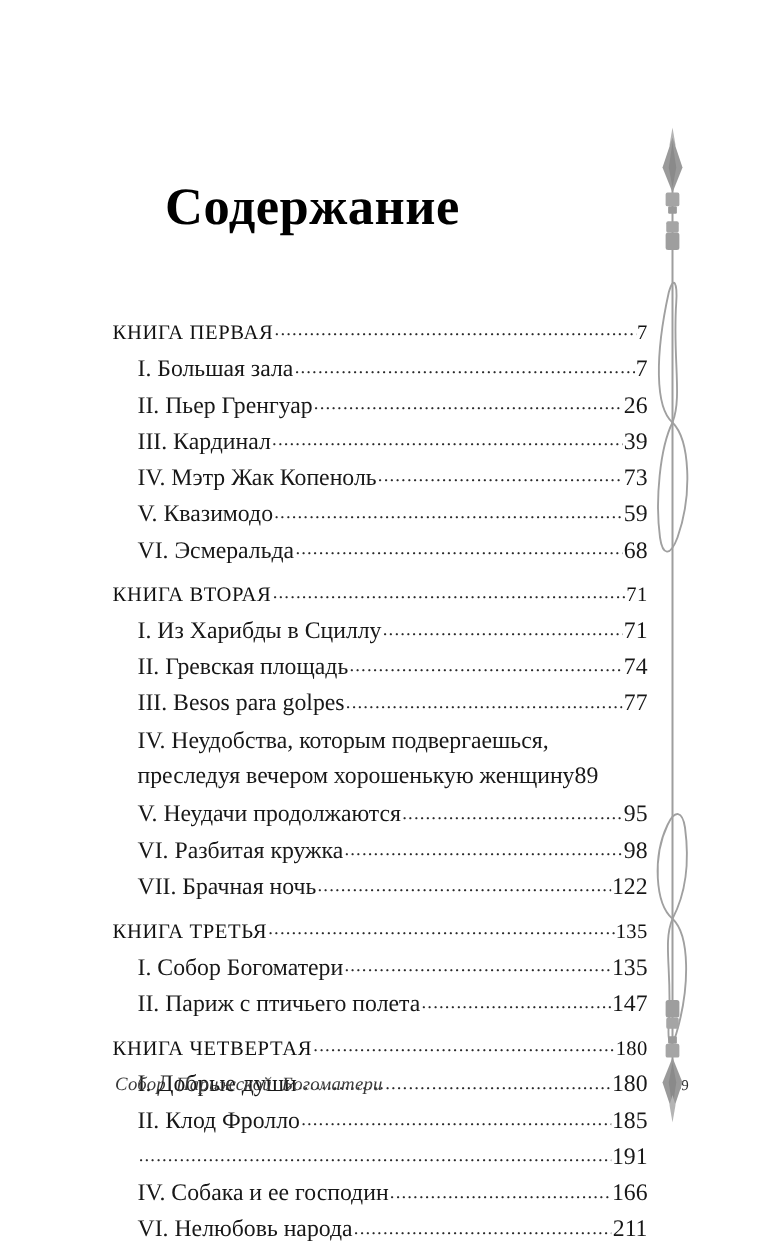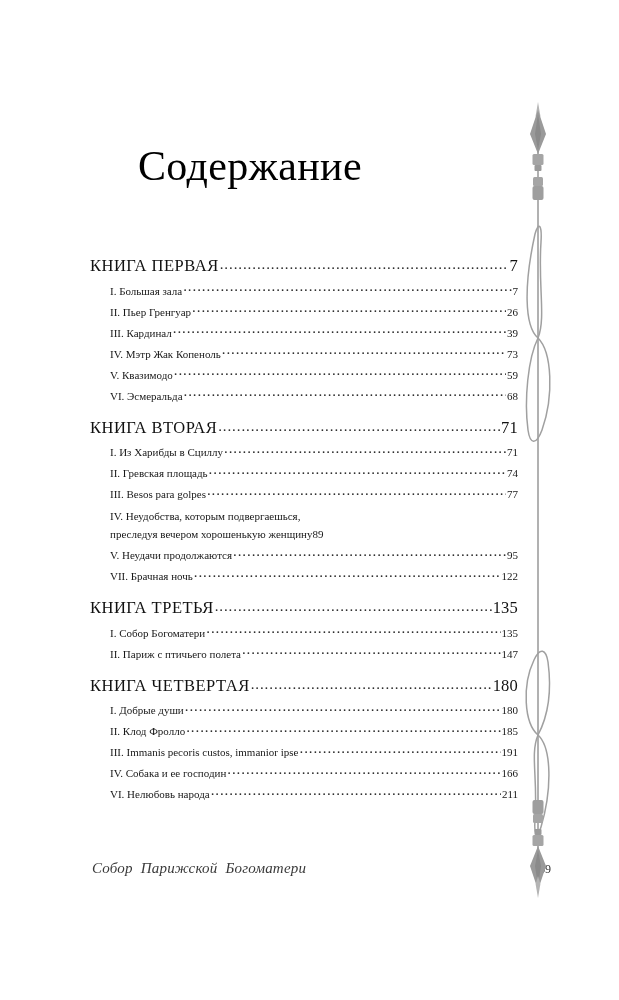--- a/index.html
+++ b/index.html
@@ -24,21 +24,21 @@
   }
 
   
   .toc-title {
     position: absolute;
     left: 0;
     top: 142px;
     width: 500px;
     text-align: center;
     font-size: 42px;
-    font-weight: normal;
+    font-weight: bold;
     letter-spacing: 0.4px;
     color: #000000;
     font-family: "Liberation Serif", "DejaVu Serif", serif;
   }
 
   
   .toc {
     position: absolute;
     left: 90px;
     top: 258px;
@@ -92,21 +92,21 @@
     font-size: 16.5px;
     letter-spacing: 0.2px;
     margin-bottom: 11px;
     color: #111;
   }
   .book-head .label { letter-spacing: 0.5px; }
   .book-head .pageno { font-size: 16.5px; }
 
   
   .chapter {
-    font-size: 11px;
+    font-size: 19px;
     margin-left: 20px;
     width: calc(100% - 20px);
     margin-bottom: 10px;
     color: #181818;
   }
   .chapter:last-child { margin-bottom: 0; }
 
   
   .chapter.multiline { display: block; }
   .chapter.multiline .firstline {
@@ -227,20 +227,25 @@
             <span class="leader"></span>
             <span class="pageno">89</span>
           </div>
         </div>
         <div class="row chapter">
           <span class="label">V. Неудачи продолжаются</span>
           <span class="leader"></span>
           <span class="pageno">95</span>
         </div>
         <div class="row chapter">
+          <span class="label">VI. Разбитая кружка</span>
+          <span class="leader"></span>
+          <span class="pageno">98</span>
+        </div>
+        <div class="row chapter">
           <span class="label">VII. Брачная ночь</span>
           <span class="leader"></span>
           <span class="pageno">122</span>
         </div>
       </div>
       <div class="book-group">
         <div class="row book-head">
           <span class="label">КНИГА ТРЕТЬЯ</span>
           <span class="leader"></span>
           <span class="pageno">135</span>
@@ -266,21 +271,20 @@
           <span class="label">I. Добрые души</span>
           <span class="leader"></span>
           <span class="pageno">180</span>
         </div>
         <div class="row chapter">
           <span class="label">II. Клод Фролло</span>
           <span class="leader"></span>
           <span class="pageno">185</span>
         </div>
         <div class="row chapter">
-          <span class="label">III. Immanis pecoris custos, immanior ipse</span>
           <span class="leader"></span>
           <span class="pageno">191</span>
         </div>
         <div class="row chapter">
           <span class="label">IV. Собака и ее господин</span>
           <span class="leader"></span>
           <span class="pageno">166</span>
         </div>
         <div class="row chapter">
           <span class="label">VI. Нелюбовь народа</span>

